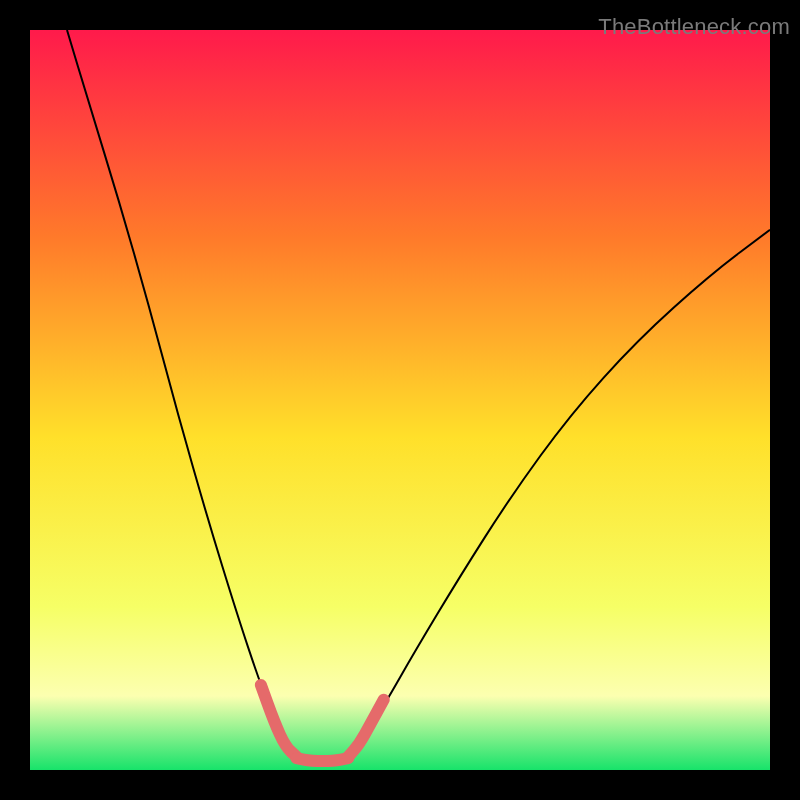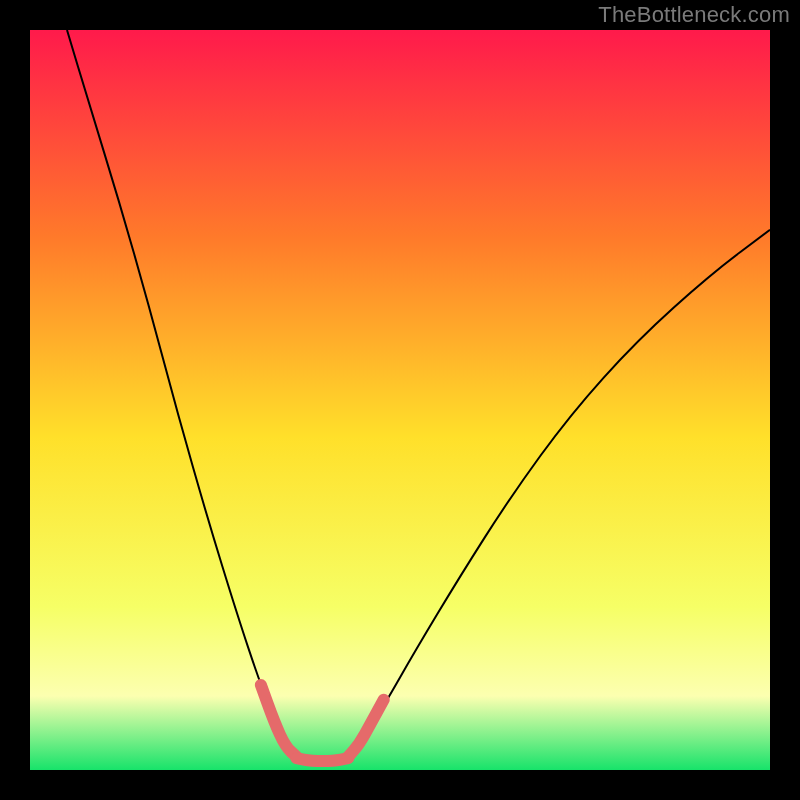--- a/index.html
+++ b/index.html
@@ -7,21 +7,21 @@
     padding: 0;
     width: 800px;
     height: 800px;
     background: #000;
     position: relative;
     overflow: hidden;
     font-family: Arial, Helvetica, sans-serif;
   }
   .watermark {
     position: absolute;
-    top: 2px;
+    top: 14px;
     right: 10px;
     color: #7a7a7a;
     font-size: 22px;
     font-weight: 500;
     letter-spacing: 0.2px;
     z-index: 10;
   }
   .plot-frame {
     position: absolute;
     left: 30px;

